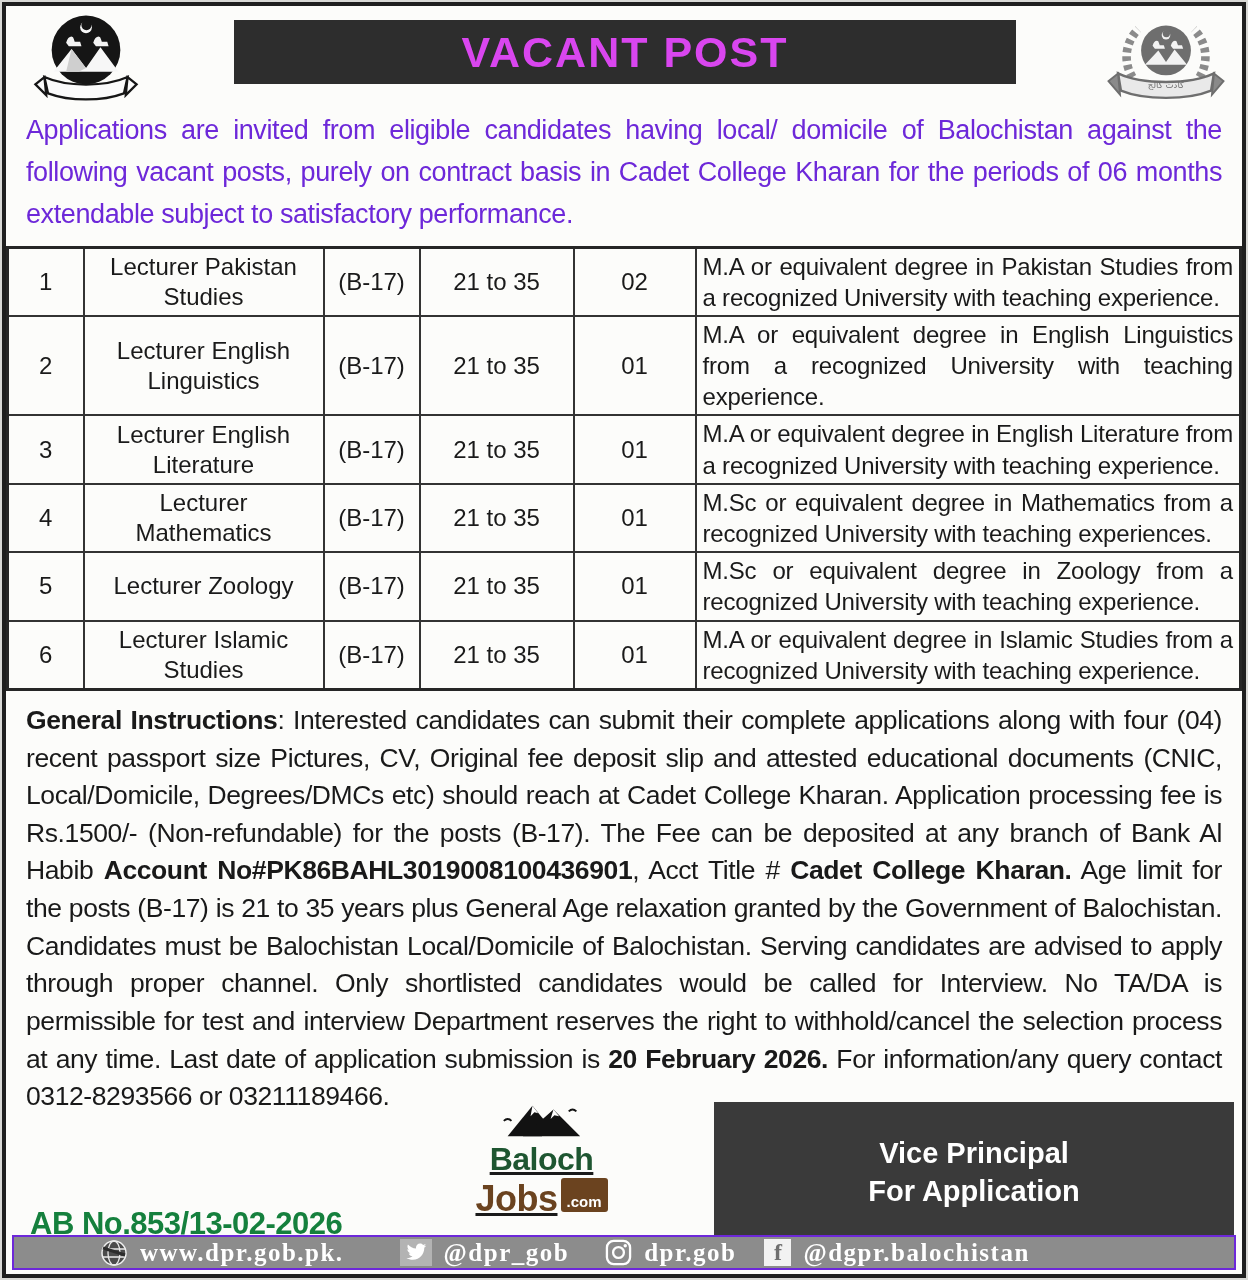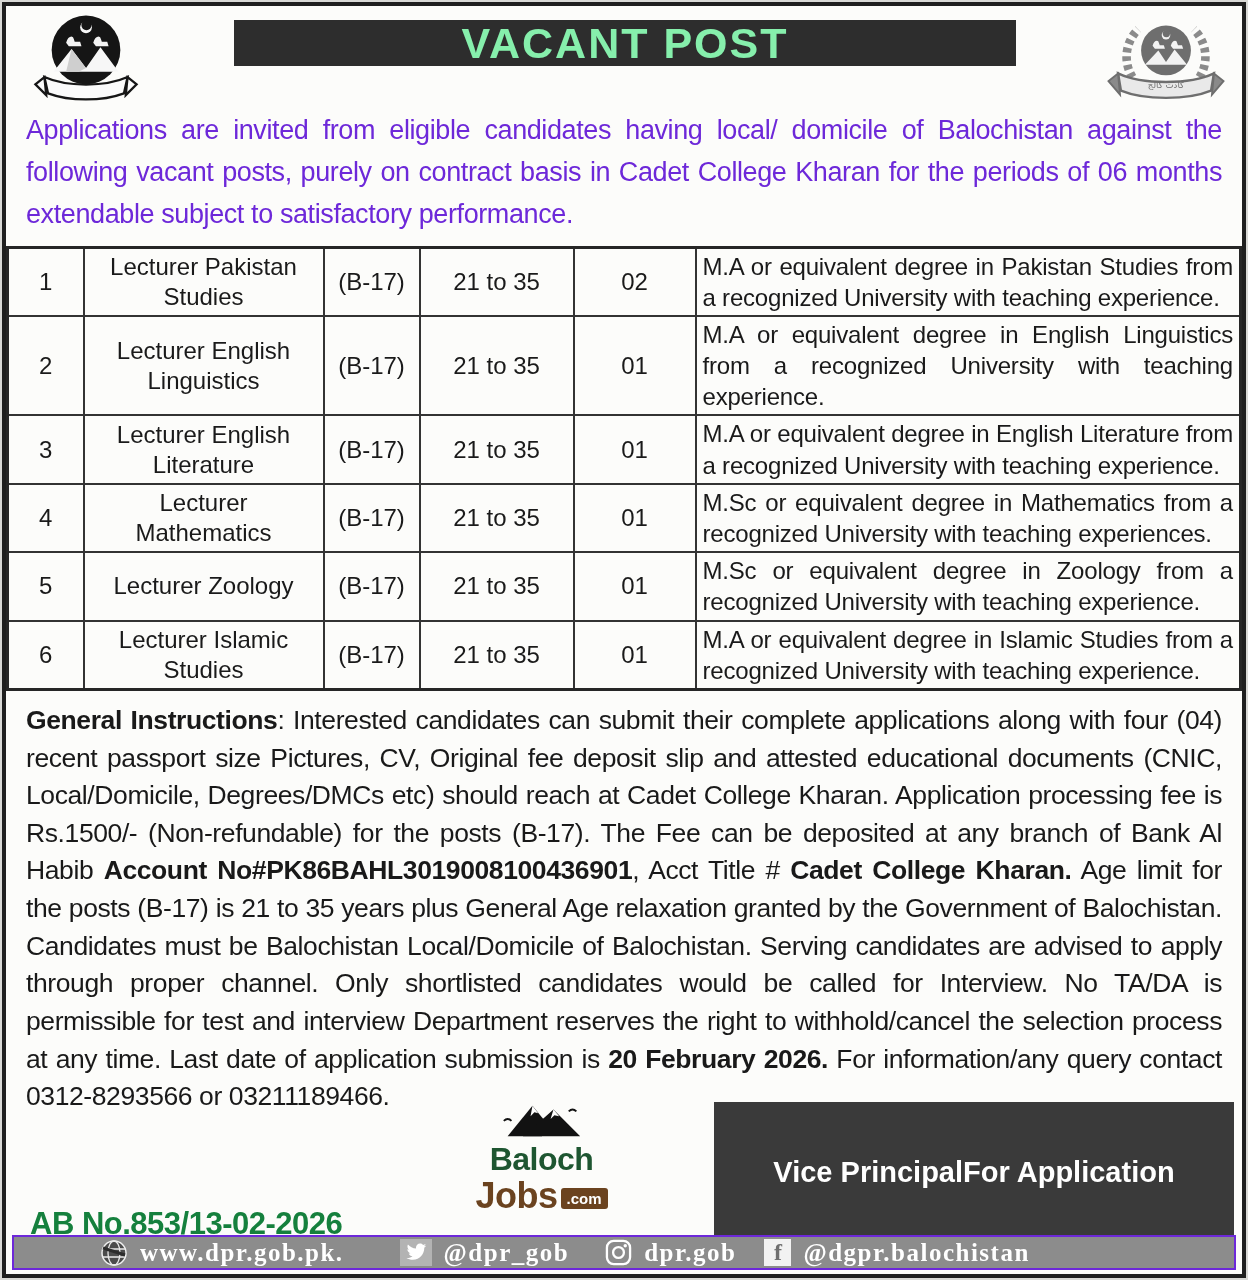--- a/index.html
+++ b/index.html
@@ -16,22 +16,22 @@
     position:absolute; left:2px; top:2px;
     width:1244px; height:1276px;
     background:#fcfcfa;
     border:4px solid #1f1f1f;
   }
   
   .hdr { position:relative; height:100px; }
   .crest-left  { position:absolute; left:24px;  top:6px;  width:112px; height:94px; }
   .crest-right { position:absolute; right:8px;  top:8px;  width:136px; height:92px; }
   .title-bar {
-    position:absolute; left:228px; top:14px; width:782px; height:46px;
-    background:#2d2d2d; color:#86efac;
+    position:absolute; left:228px; top:14px; width:782px; height:64px;
+    background:#2d2d2d; color:#d946ef;
     display:flex; align-items:center; justify-content:center;
     font-size:43px; font-weight:bold; letter-spacing:2px;
   }
   
   .intro {
     margin:4px 20px 0 20px;
     font-size:27px; line-height:1.55;
     text-align:justify; letter-spacing:-0.4px;
     color:#6d28d9;
   }
@@ -56,34 +56,34 @@
   
   .instructions {
     margin:11px 20px 0 20px;
     font-size:26.5px; line-height:1.42;
     text-align:justify; letter-spacing:-0.4px;
     color:#191919;
   }
   
   .bj-logo {
     position:absolute; left:448px; top:1092px;
-    width:175px; text-align:center; line-height:1;
+    width:175px; text-align:center; line-height:1;text-decoration:underline;
   }
   .bj-word1 { color:#1e5631; font-weight:bold; font-size:32px; letter-spacing:-0.5px; }
   .bj-word2 { color:#6b431f; font-weight:bold; font-size:36px; letter-spacing:-0.5px; margin-top:3px; }
   .bj-com {
     display:inline-block; background:#6b431f; color:#fff;
-    font-size:15px; font-weight:bold; padding:3px 6px 3px 6px;
+    font-size:15px; font-weight:bold; padding:16px 6px 3px 6px;
     border-radius:3px; margin-left:3px; vertical-align:4px; letter-spacing:0;
   }
   .signature {
     position:absolute; right:8px; top:1096px;
     width:520px; height:140px;
     background:#3a3a3a; color:#ffffff;
-    display:flex; flex-direction:row; align-items:center; justify-content:center;
+    display:flex; flex-direction:column; align-items:center; justify-content:center;
     font-size:29px; font-weight:bold; line-height:1.32; text-align:center;
   }
   .ab-no {
     position:absolute; left:24px; top:1200px;
     font-size:31px; font-weight:bold; color:#15803d; letter-spacing:-0.5px;
   }
   
   .bottom-bar {
     position:absolute; left:6px; right:6px; bottom:4px; height:35px;
     background:#8c8c8c; border:2px solid #6d28d9;

